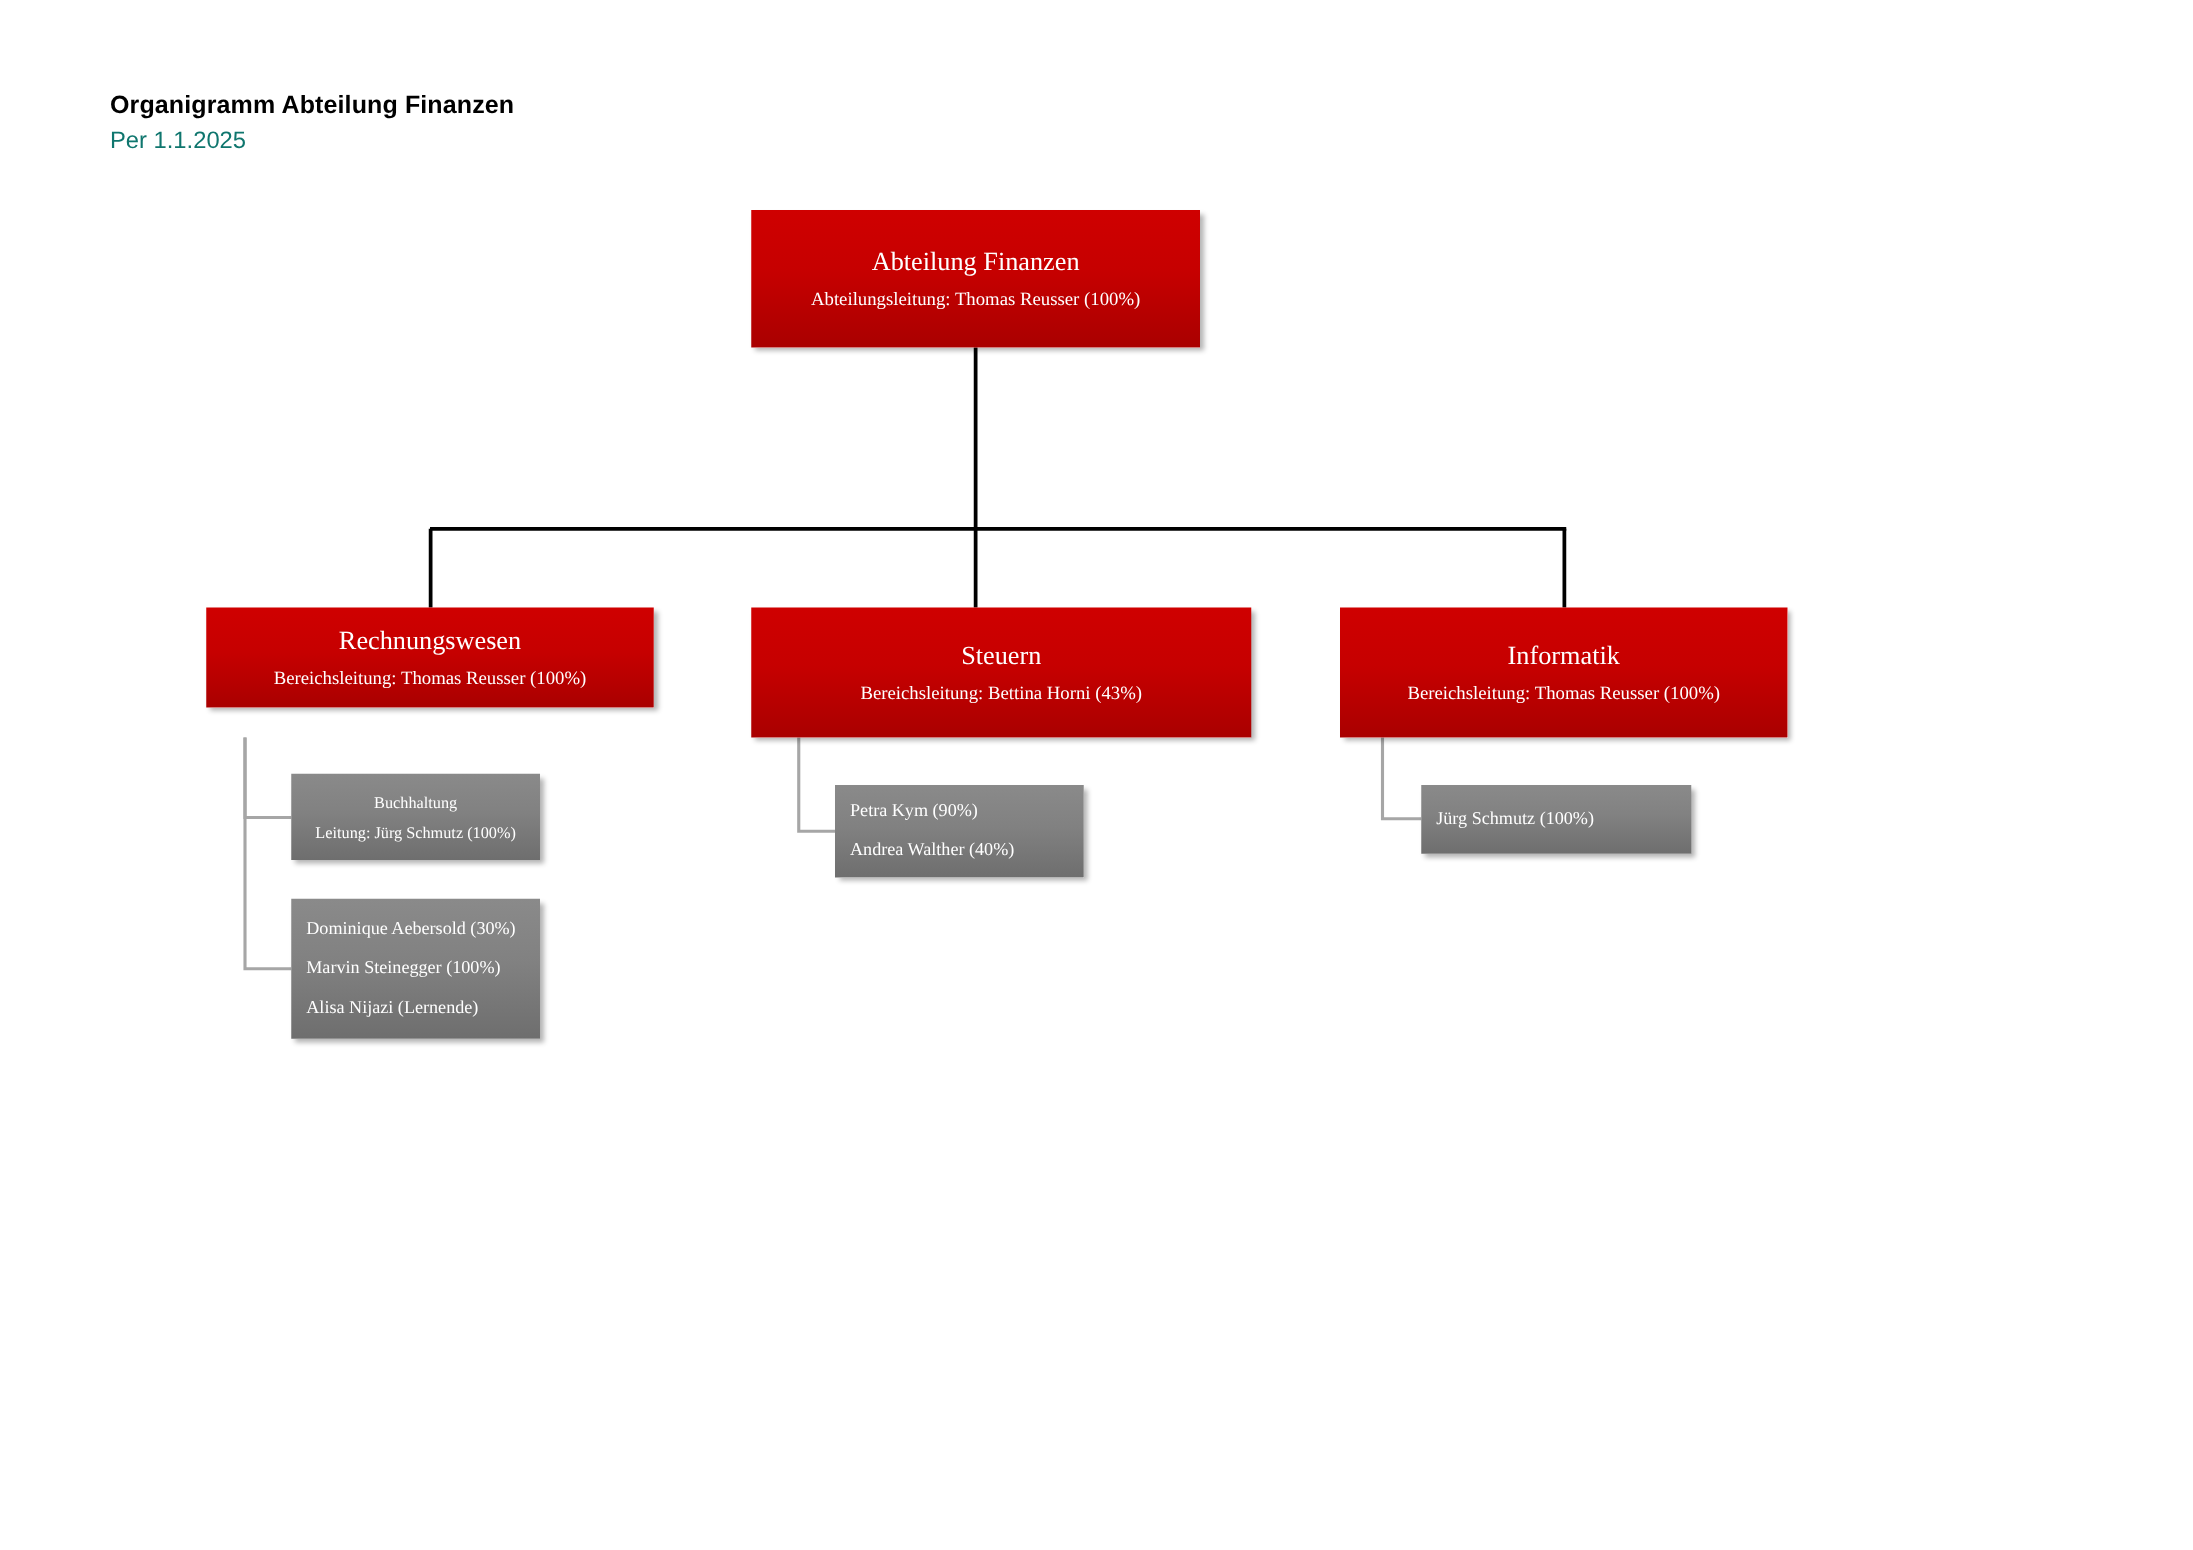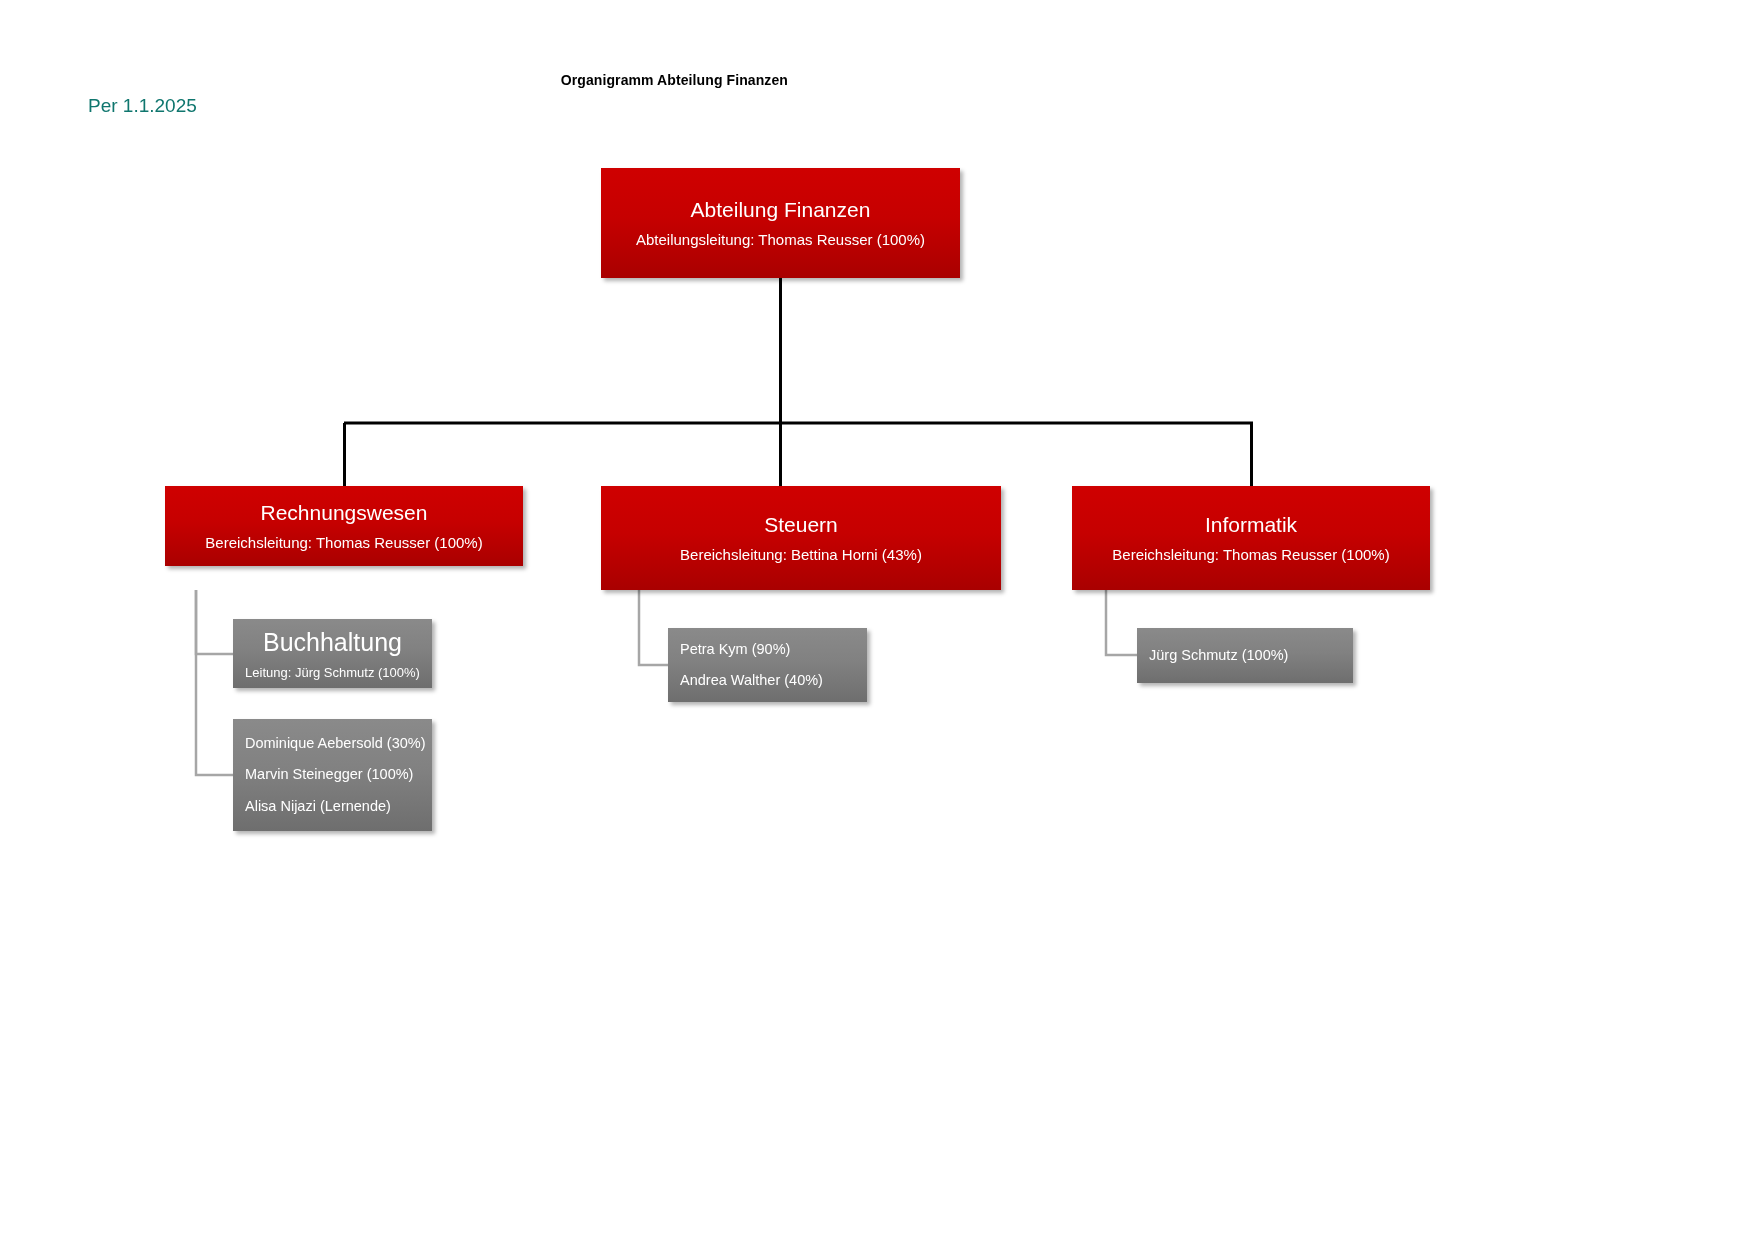--- a/index.html
+++ b/index.html
@@ -22,27 +22,26 @@
   }
 
   
   #header {
     position: absolute;
     left: 88px;
     top: 72px;
     width: 700px;
   }
   #doc-title {
-    font-size: 14px;
+    font-size: 20px;
     font-weight: bold;
     letter-spacing: 0.1px;
     line-height: 1.25;
     color: #000;
     white-space: nowrap;
-    text-align: right;
   }
   #doc-subtitle {
     font-size: 19px;
     font-weight: normal;
     line-height: 1.35;
     color: #0f766e;
     margin-top: 3px;
     white-space: nowrap;
   }
 
@@ -58,20 +57,21 @@
 
   
   .node {
     position: absolute;
     box-sizing: border-box;
     color: #ffffff;
     display: flex;
     flex-direction: column;
     justify-content: center;
     align-items: center;
+    font-family: Liberation Serif, serif;
   }
   .node.red {
     background: linear-gradient(180deg, #cf0000 0%, #c60000 45%, #a90000 100%);
     box-shadow: 3px 3px 4px rgba(0,0,0,0.30);
   }
   .node.gray {
     background: linear-gradient(180deg, #8a8a8a 0%, #818181 45%, #6e6e6e 100%);
     box-shadow: 3px 3px 4px rgba(0,0,0,0.30);
   }
   .node.left-align {
@@ -87,21 +87,21 @@
   }
   .node-sub {
     font-size: 15px;
     font-weight: normal;
     line-height: 1.2;
     text-align: center;
     white-space: nowrap;
     margin-top: 9px;
   }
   .node.gray .node-title {
-    font-size: 25px;
+    font-size: 13px;
     margin-top: 0;
   }
   .node.gray .node-sub {
     font-size: 13px;
     margin-top: 8px;
   }
   .staff-list {
     display: flex;
     flex-direction: column;
     justify-content: center;

